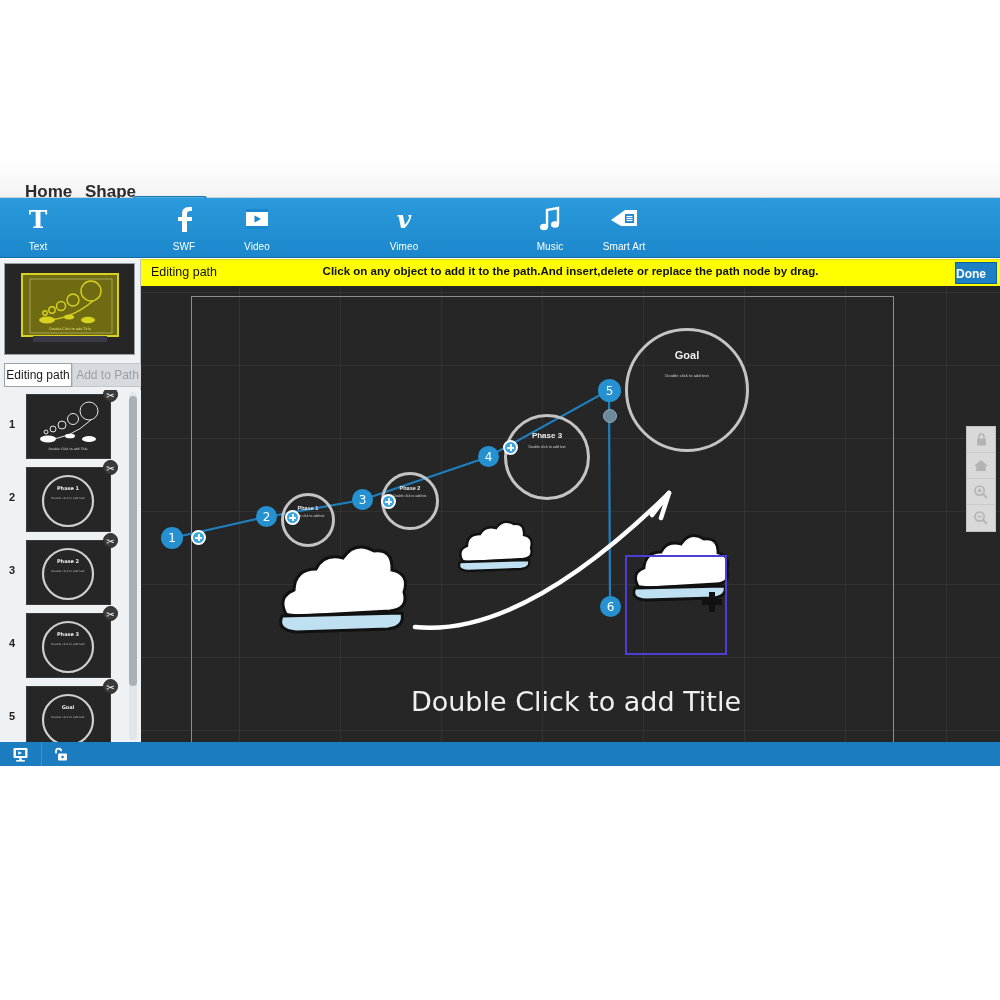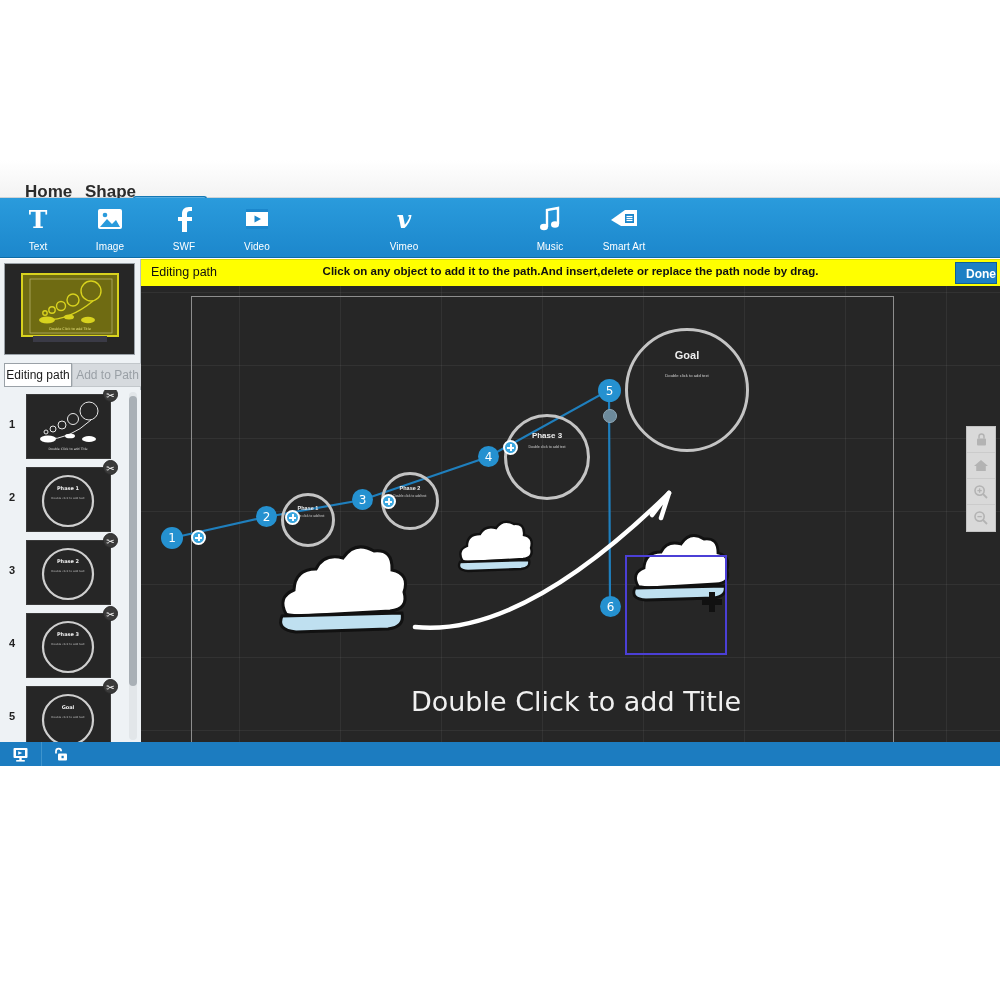--- a/index.html
+++ b/index.html
@@ -25,21 +25,21 @@
   .rlabel{ font-size:10px; color:#ffffff; margin-top:5px; letter-spacing:.1px; }
 
   
   .banner{ position:absolute; left:141px; top:259px; width:859px; height:27px;
            background:#ffff00; border-top:1px solid #dcdc00; }
   .banner .bleft{ position:absolute; left:10px; top:5px; font-size:12.5px; color:#111; }
   .banner .bmid{ position:absolute; left:0; right:0; top:5px; text-align:center;
                  font-size:11.5px; font-weight:bold; color:#111; }
   .banner .done{ position:absolute; right:3px; top:2px; width:42px; height:22px;
                  background:#1d7fc4; color:#fff; font-size:12px; font-weight:bold;
-                 line-height:22px; text-align:right; border:1px solid #0f5f96; cursor:pointer; }
+                 line-height:22px; text-align:left; border:1px solid #0f5f96; cursor:pointer; }
 
   
   .leftpanel{ position:absolute; left:0; top:259px; width:141px; height:483px;
               background:#eef2f5; border-right:1px solid #b9c0c6; }
   .navprev{ position:absolute; left:4px; top:4px; width:131px; height:92px;
             background:#262626; border:1px solid #9aa1a7; }
   .pathbtns{ position:absolute; left:0; top:104px; width:141px; height:26px; }
   .pbtn{ position:absolute; top:0; height:24px; line-height:23px; font-size:12px;
          text-align:center; cursor:pointer; }
   .pbtn.active{ left:4px; width:68px; background:#ffffff; border:1px solid #9aa1a7; color:#1b1b1b; }
@@ -117,30 +117,20 @@
 
     <div class="ritem" style="left:0px;">
       <div class="ricon">
         <svg width="26" height="26" viewBox="0 0 26 26">
             <text x="13" y="22" font-size="25" font-family="DejaVu Serif, serif" font-weight="bold" fill="#fff" text-anchor="middle">T</text>
           </svg>
       </div>
       <div class="rlabel">Text</div>
     </div>
 
-    <div class="ritem" style="left:72px;">
-      <div class="ricon">
-        <svg width="28" height="24" viewBox="0 0 28 24">
-            <rect x="2" y="2" width="24" height="20" rx="2" fill="#fff"></rect>
-            <circle cx="9" cy="8" r="2.3" fill="#2a9bdc"></circle>
-            <path d="M4 20 L11 12 L16 17 L20 13 L24 20 Z" fill="#2a9bdc"></path>
-          </svg>
-      </div>
-      <div class="rlabel">Image</div>
-    </div>
 
     <div class="ritem" style="left:219px;">
       <div class="ricon">
         <svg width="26" height="26" viewBox="0 0 26 26">
             <rect x="2" y="3" width="22" height="20" fill="#fff"></rect>
             <rect x="2" y="3" width="22" height="3" fill="#1c87cc"></rect>
             <rect x="2" y="20" width="22" height="3" fill="#1c87cc"></rect>
             <g fill="#1c87cc">
               <rect x="3.5" y="3.7" width="2" height="1.7"></rect>
               <rect x="8" y="3.7" width="2" height="1.7"></rect>

